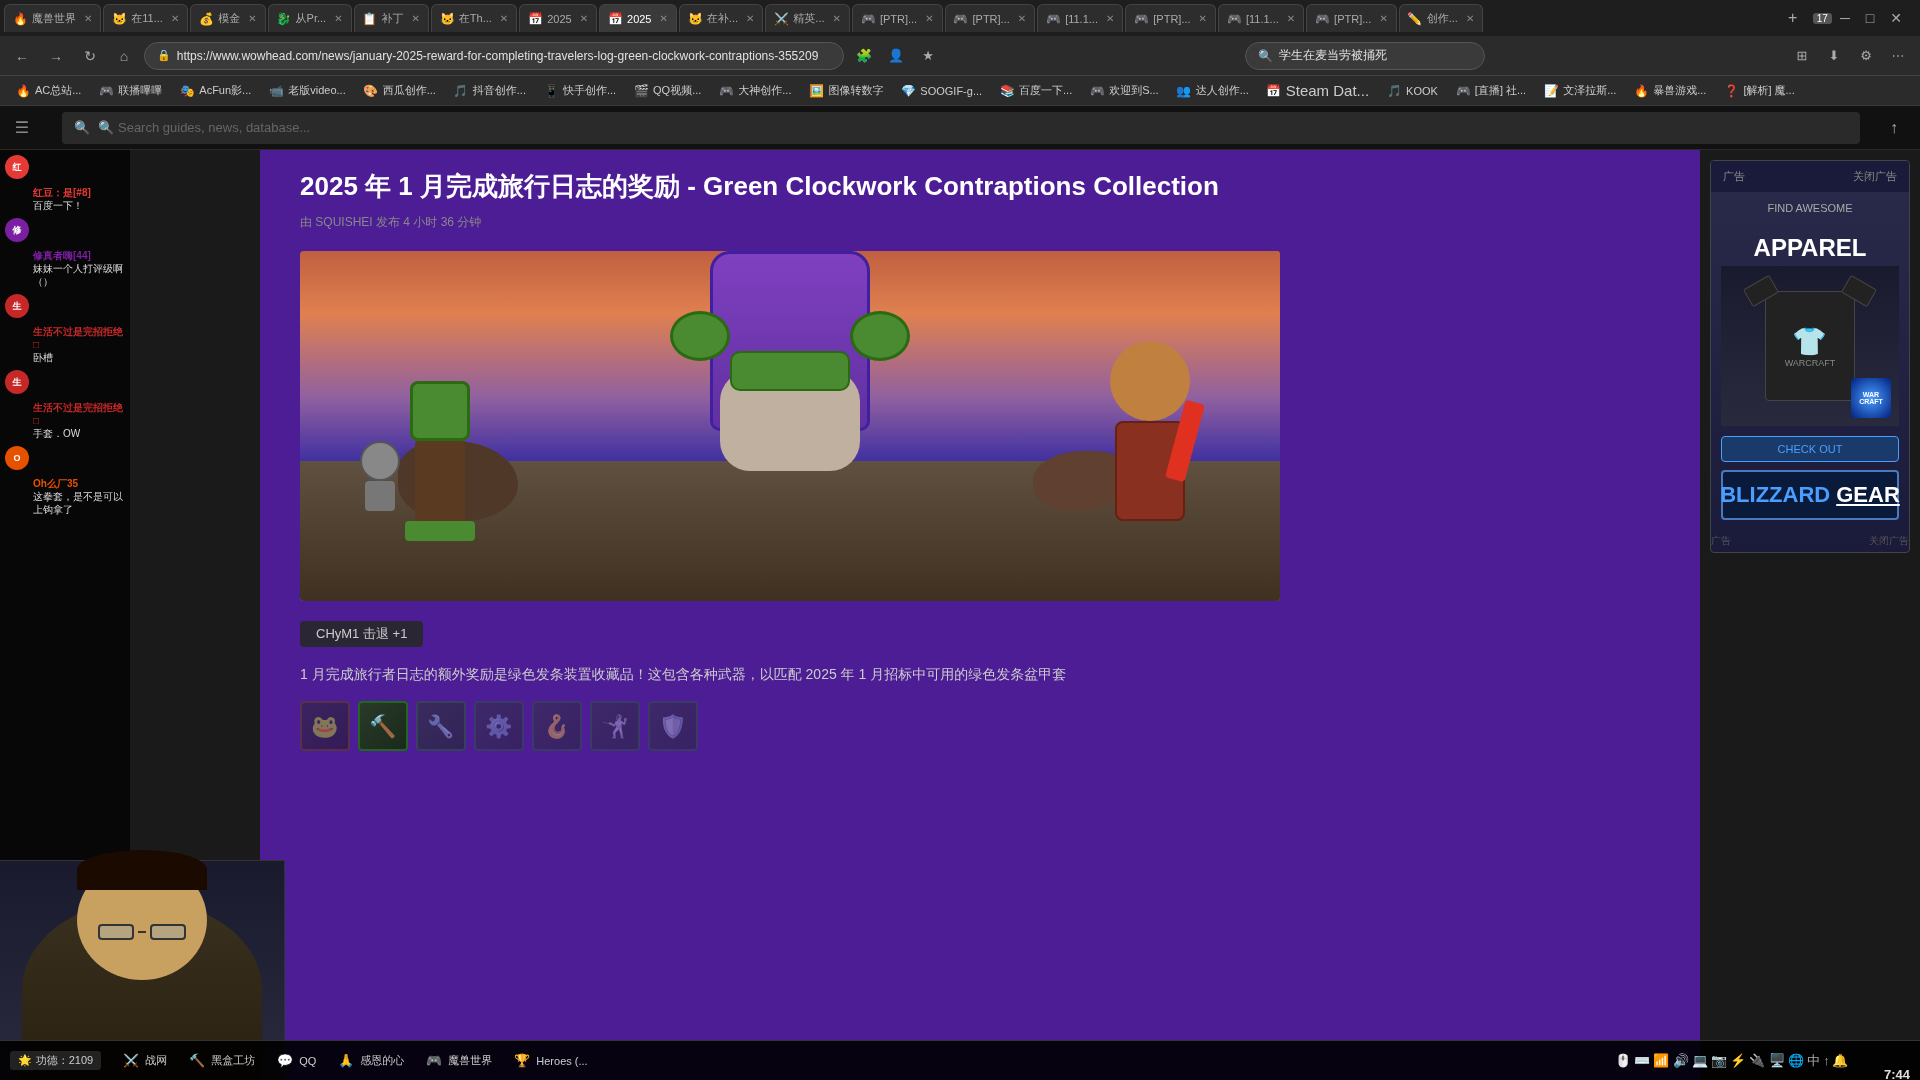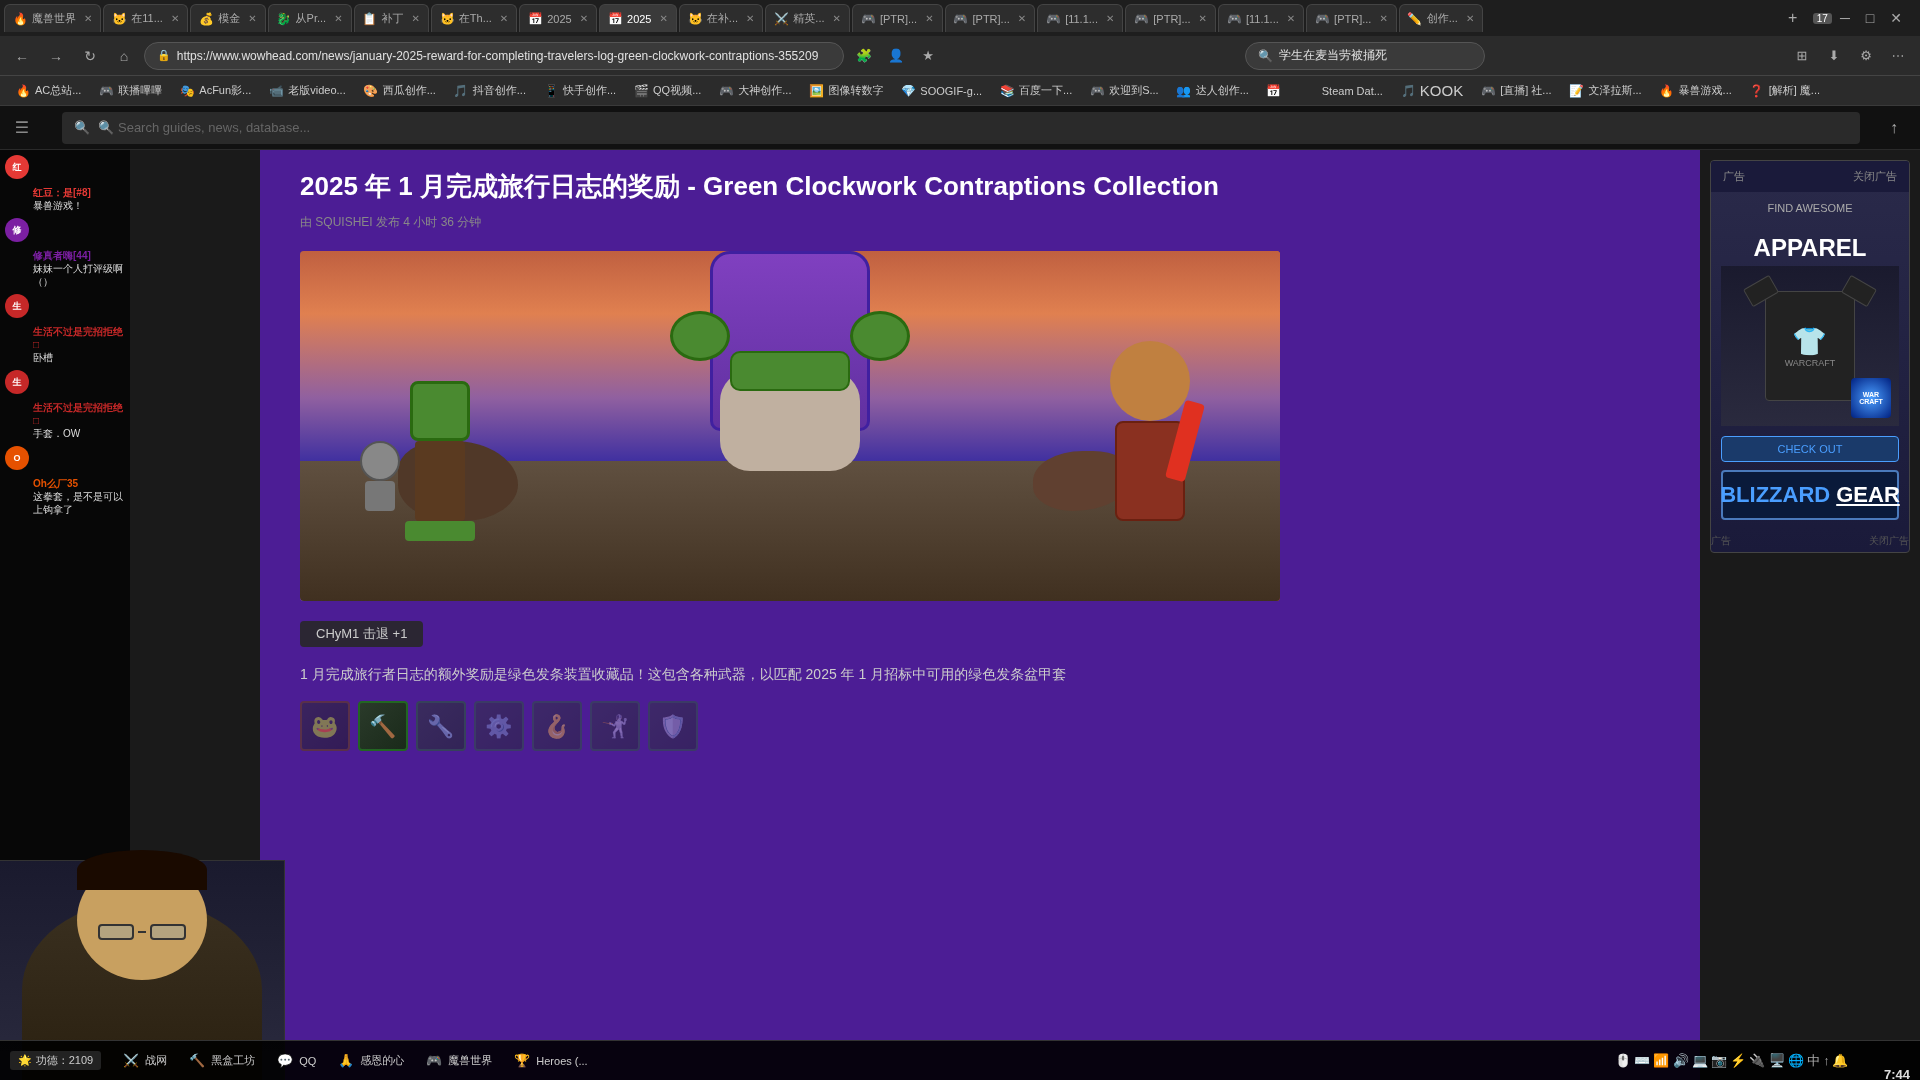--- a/index.html
+++ b/index.html
@@ -655,25 +655,25 @@
         <div class="bookmark-item">
           <span style="font-size:12px;">🎮</span>
           <span style="font-size:11px;">欢迎到S...</span>
         </div>
         <div class="bookmark-item">
           <span style="font-size:12px;">👥</span>
           <span style="font-size:11px;">达人创作...</span>
         </div>
         <div class="bookmark-item">
           <span style="font-size:12px;">📅</span>
-          <span style="font-size:11px;margin-left:36px;">Steam Dat...</span>
+          <span style="font-size:15px;">Steam Dat...</span>
         </div>
         <div class="bookmark-item">
           <span style="font-size:12px;">🎵</span>
-          <span style="font-size:15px;">KOOK</span>
+          <span style="font-size:11px;">KOOK</span>
         </div>
         <div class="bookmark-item">
           <span style="font-size:12px;">🎮</span>
           <span style="font-size:11px;">[直播] 社...</span>
         </div>
         <div class="bookmark-item">
           <span style="font-size:12px;">📝</span>
           <span style="font-size:11px;">文泽拉斯...</span>
         </div>
         <div class="bookmark-item">
@@ -707,21 +707,21 @@
         </div>
       </div>
 
       <div class="relative-wrapper">
 
         <div class="chat-panel" id="chat-panel">
         <div class="chat-msg">
     <div class="chat-avatar" style="background:#e53935;min-width:24px;min-height:24px;">红</div>
     <div class="chat-content">
       <div class="chat-username" style="color:#e53935;">红豆：是[#8]</div>
-      <div>暴兽游戏！</div>
+      <div>百度一下！</div>
     </div>
   </div>
             <div class="chat-msg">
     <div class="chat-avatar" style="background:#7b1fa2;min-width:24px;min-height:24px;">修</div>
     <div class="chat-content">
       <div class="chat-username" style="color:#7b1fa2;">修真者嗨[44]</div>
       <div>妹妹一个人打评级啊（）</div>
     </div>
   </div>
             <div class="chat-msg">

